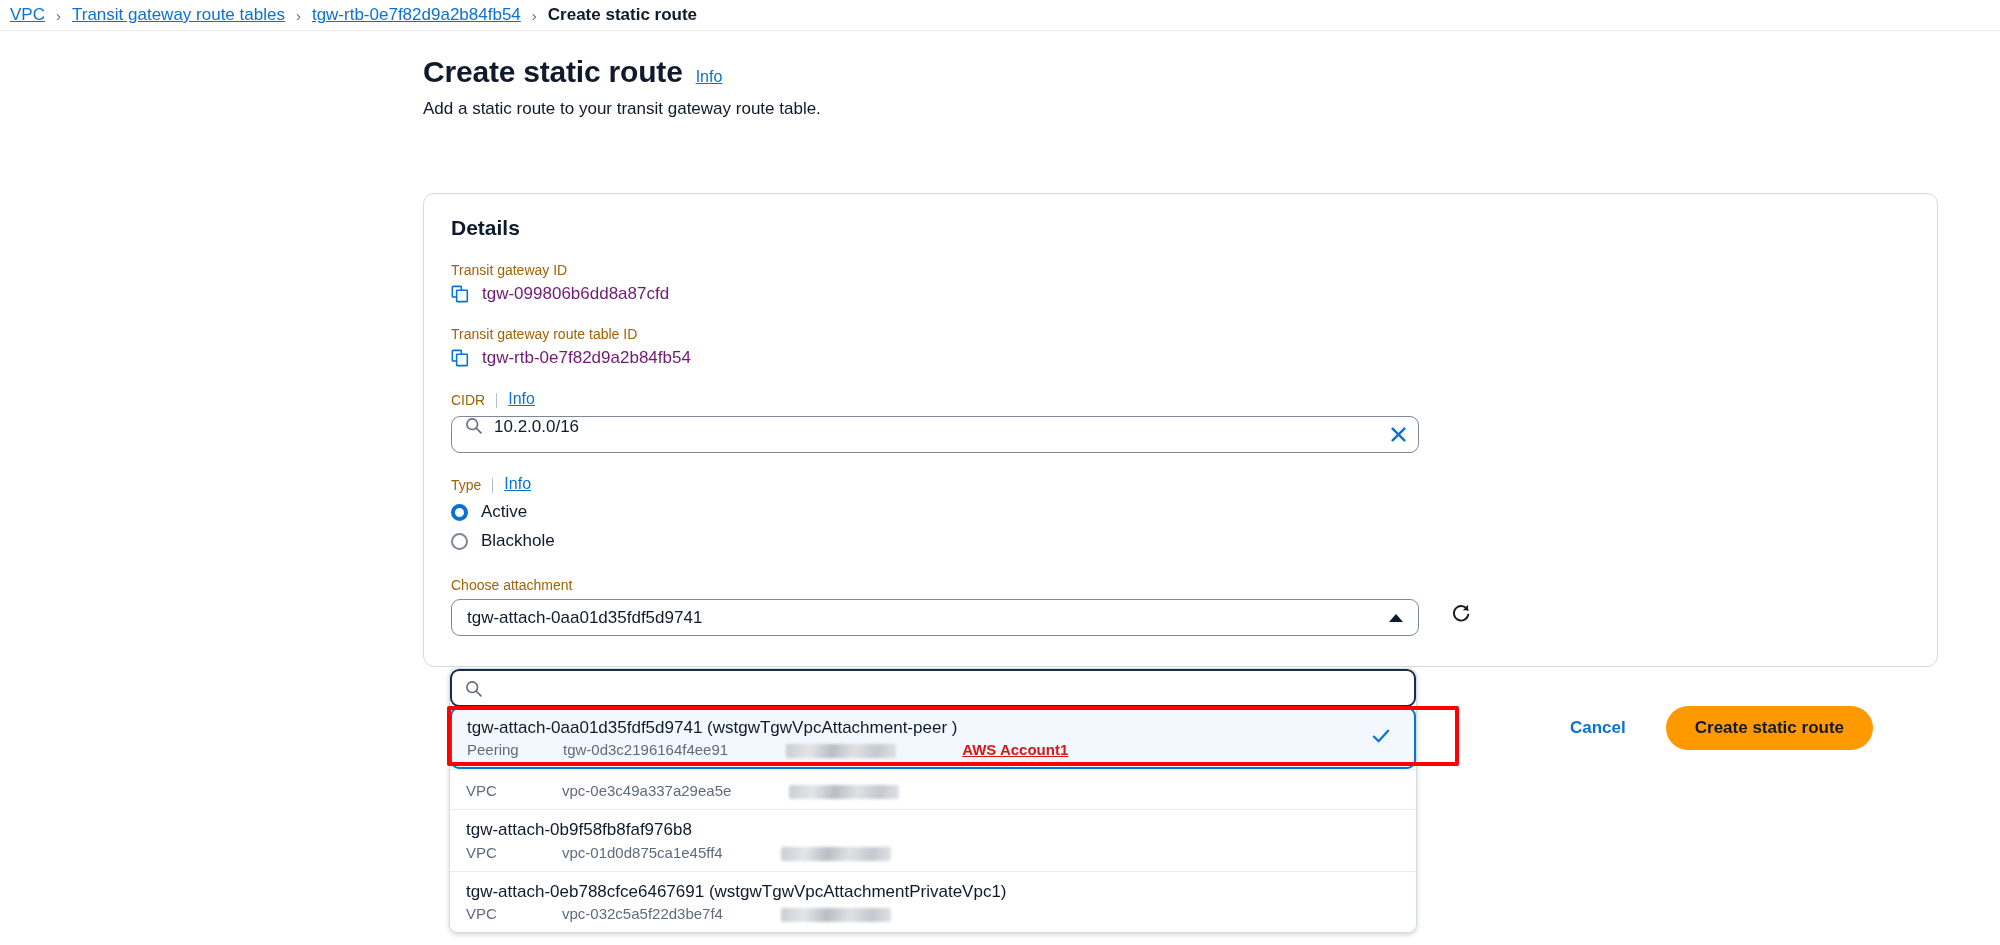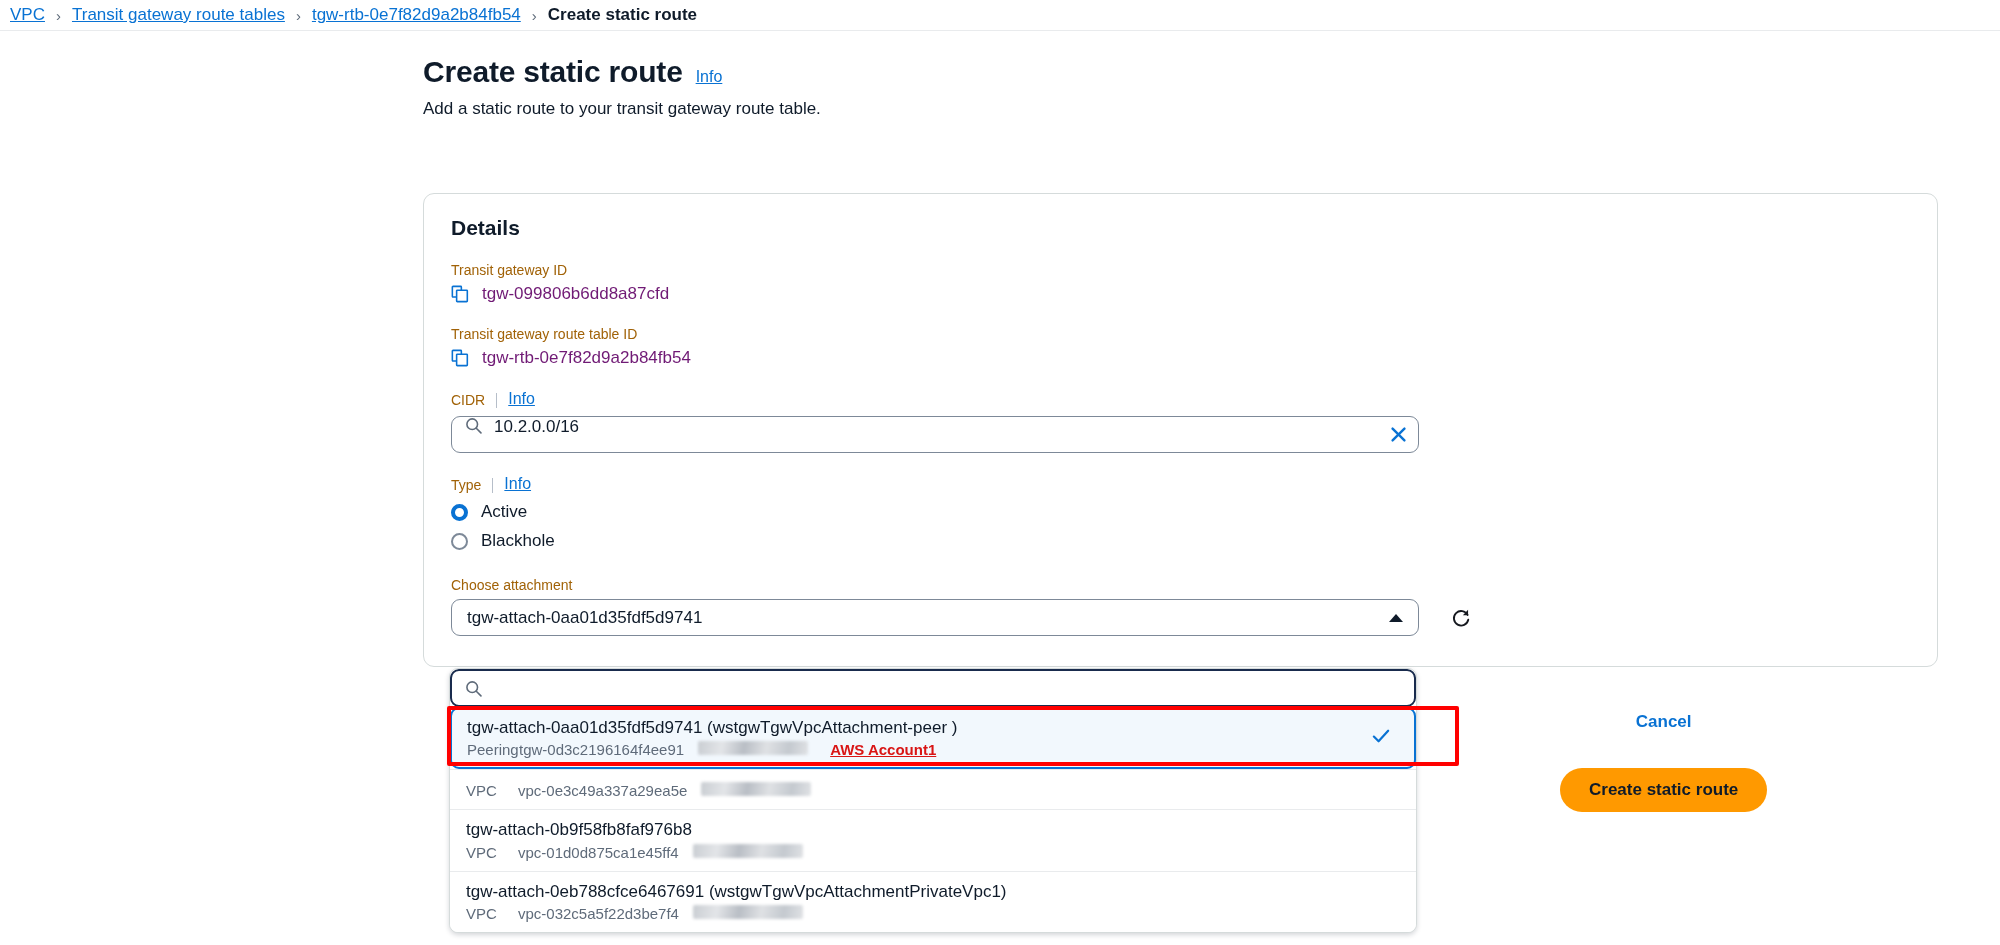--- a/index.html
+++ b/index.html
@@ -169,21 +169,21 @@
     transform: translate(-50%, -50%);
   }
   .radio-label {
     font-size: 17px;
     margin-left: 13px;
     color: #0f1b2a;
   }
 
   
   #attachment-section { margin-top: 26px; }
-  #attachment-row { display: flex; align-items: center; }
+  #attachment-row { display: flex; }
   #attachment-trigger {
     position: relative;
     width: 968px;
     height: 37px;
     border: 1px solid #7d8998;
     border-radius: 9px;
     display: flex;
     align-items: center;
     background: #fff;
     cursor: pointer;
@@ -251,24 +251,25 @@
     border-radius: 9px;
     padding: 8px 19px 9px 15px;
   }
   .option-title {
     font-size: 17px;
     color: #0f1b2a;
     line-height: 1.25;
   }
   .option-meta {
     display: flex;
-    align-items: flex-start;
+    align-items: flex-end;
     margin-top: 3px;
     font-size: 15px;
     color: #5f6b7a;
+    gap: 44px;
   }
   .meta-type { min-width: 52px; }
   .meta-id { margin-right: 14px; }
   .redacted {
     display: inline-block;
     width: 110px; height: 14px;
     background: linear-gradient(100deg,#c9cdd2 0%,#e3e5e8 22%,#b9bec5 42%,#dfe1e4 62%,#c4c9cf 82%,#e0e2e5 100%);
     filter: blur(1.6px);
     border-radius: 2px;
     margin-right: 22px;
@@ -302,21 +303,20 @@
 
   
   #form-actions {
     position: absolute;
     left: 1560px;
     top: 675px;
     display: flex;
     align-items: center;
     gap: 30px;
     z-index: 10;
-    flex-direction: column;
   }
   #cancel-button {
     color: #0972d3;
     font-size: 17px;
     font-weight: bold;
     cursor: pointer;
     background: none;
     border: none;
     font-family: "Liberation Sans", sans-serif;
     padding: 6px 10px;

